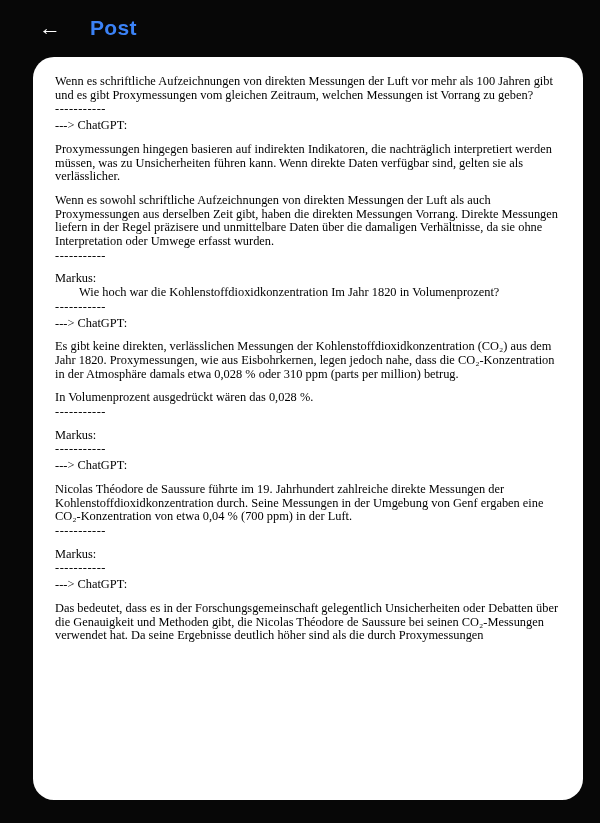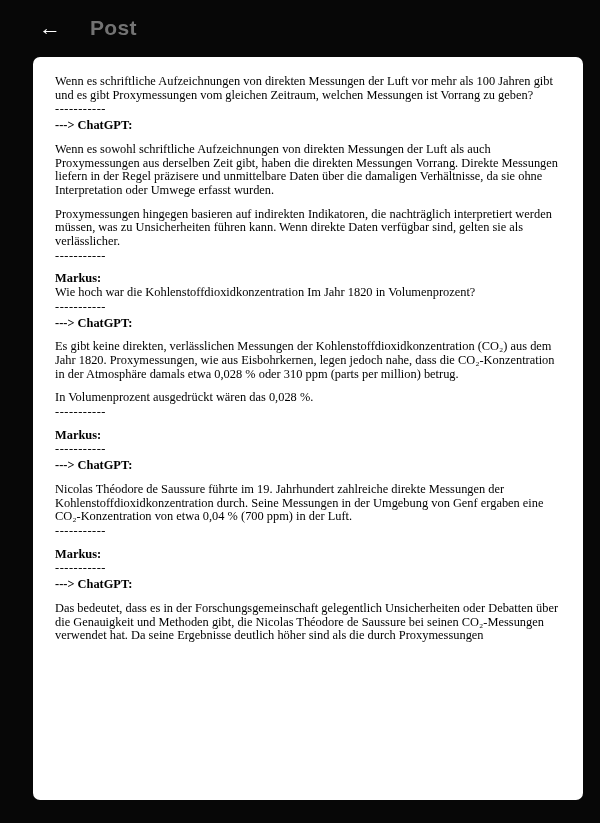--- a/index.html
+++ b/index.html
@@ -39,66 +39,66 @@
     cursor: pointer;
     background: none;
     border: none;
     padding: 0;
   }
   .topbar-title {
     margin: 0 0 0 26px;
     font-size: 21px;
     font-weight: 700;
     letter-spacing: 0.3px;
-    color: #737373;
+    color: #3b82f6;
   }
   
   .card-wrap {
     flex: 1 1 auto;
     padding: 1px 17px 23px 33px;
     box-sizing: border-box;
   }
   .post-card {
     width: 550px;
     height: 743px;
     box-sizing: border-box;
     background: #ffffff;
-    border-radius: 7px;
+    border-radius: 21px;
     padding: 16px 24px 8px 22px;
     overflow: hidden;
     color: #000000;
     font-family: "Liberation Serif", serif;
     font-size: 12.4px;
     line-height: 13.7px;
   }
   .pb { margin: 10px 0 0 0; }
   .pb:first-child { margin-top: 2px; }
   .pb.sep { margin-top: 0; letter-spacing: 0.5px; }
   .pb.sep + .pb.sp-ai { margin-top: 3px; }
-  .pb.sp-user + .pb.para { margin-top: 0; }
-  .pb.sp-user, .pb.sp-ai { font-weight: 700; }
+  .pb.sp-user + .pb.para { margin-top: 0; margin-left: 24px; }
+  .pb.sp-user, .pb.sp-ai { font-weight: 400; }
 </style>
 </head>
 <body>
 
 <div class="app">
 
   <div class="topbar">
     <button class="back-btn">←</button>
     <h1 class="topbar-title">Post</h1>
   </div>
 
   <div class="card-wrap">
     <div class="post-card">
 
     <p class="pb para">Wenn es schriftliche Aufzeichnungen von direkten Messungen der Luft vor mehr als 100 Jahren gibt und es gibt Proxymessungen vom gleichen Zeitraum, welchen Messungen ist Vorrang zu geben?</p>
         <p class="pb sep">-----------</p>
         <p class="pb sp-ai">---&gt; ChatGPT:</p>
+        <p class="pb para">Proxymessungen hingegen basieren auf indirekten Indikatoren, die nachträglich interpretiert werden müssen, was zu Unsicherheiten führen kann. Wenn direkte Daten verfügbar sind, gelten sie als verlässlicher.</p>
         <p class="pb para">Wenn es sowohl schriftliche Aufzeichnungen von direkten Messungen der Luft als auch Proxymessungen aus derselben Zeit gibt, haben die direkten Messungen Vorrang. Direkte Messungen liefern in der Regel präzisere und unmittelbare Daten über die damaligen Verhältnisse, da sie ohne Interpretation oder Umwege erfasst wurden.</p>
-        <p class="pb para">Proxymessungen hingegen basieren auf indirekten Indikatoren, die nachträglich interpretiert werden müssen, was zu Unsicherheiten führen kann. Wenn direkte Daten verfügbar sind, gelten sie als verlässlicher.</p>
         <p class="pb sep">-----------</p>
         <p class="pb sp-user">Markus:</p>
         <p class="pb para">Wie hoch war die Kohlenstoffdioxidkonzentration Im Jahr 1820 in Volumenprozent?</p>
         <p class="pb sep">-----------</p>
         <p class="pb sp-ai">---&gt; ChatGPT:</p>
         <p class="pb para">Es gibt keine direkten, verlässlichen Messungen der Kohlenstoffdioxidkonzentration (CO₂) aus dem Jahr 1820. Proxymessungen, wie aus Eisbohrkernen, legen jedoch nahe, dass die CO₂-Konzentration in der Atmosphäre damals etwa 0,028 % oder 310 ppm (parts per million) betrug.</p>
         <p class="pb para">In Volumenprozent ausgedrückt wären das 0,028 %.</p>
         <p class="pb sep">-----------</p>
         <p class="pb sp-user">Markus:</p>
         <p class="pb sep">-----------</p>

